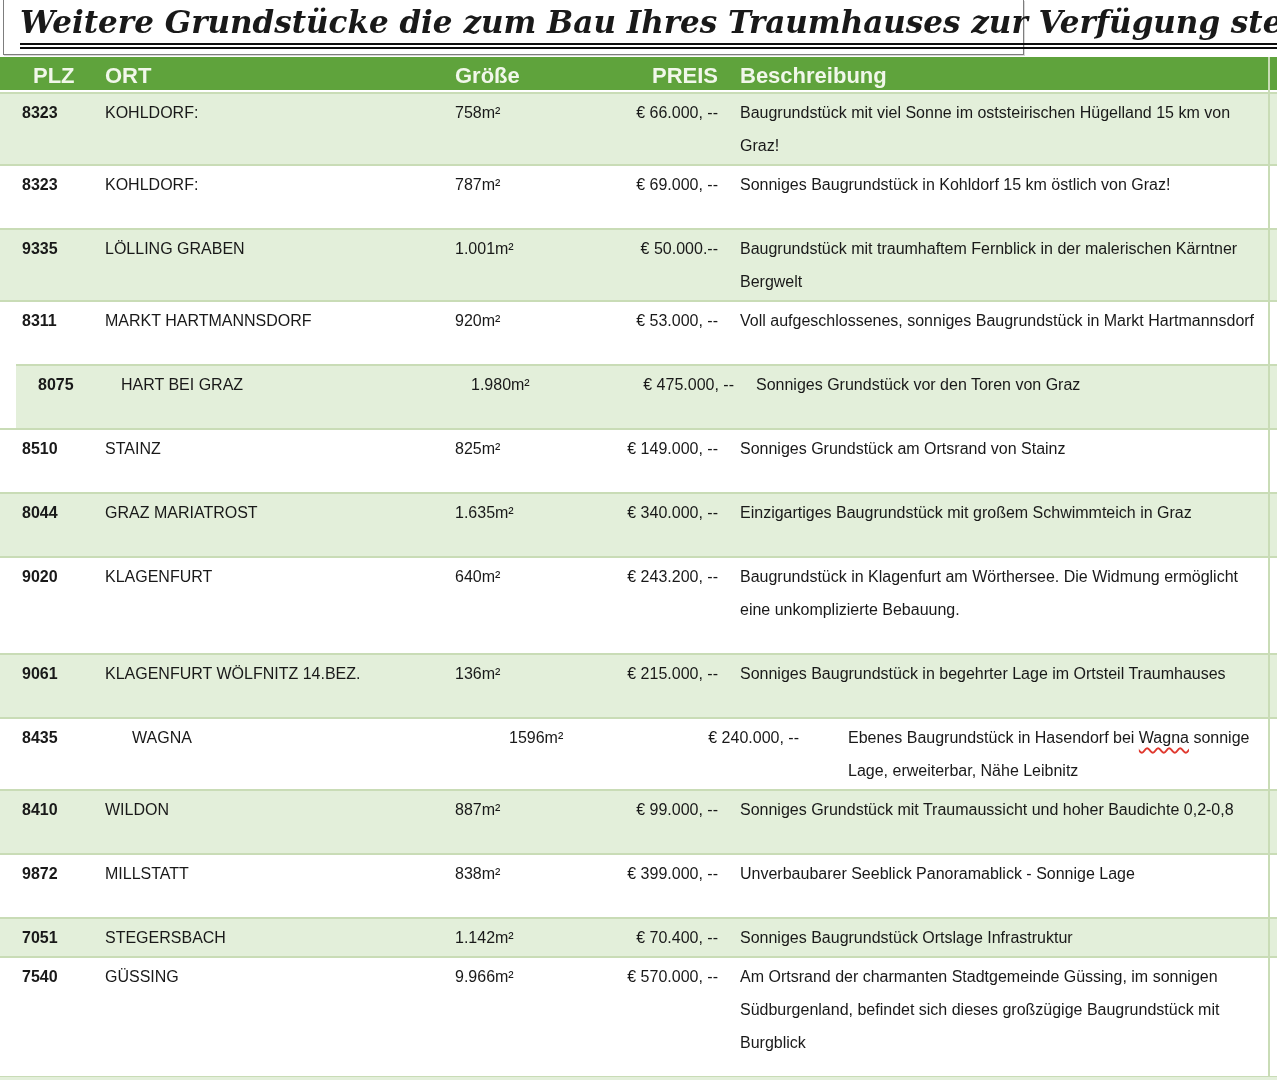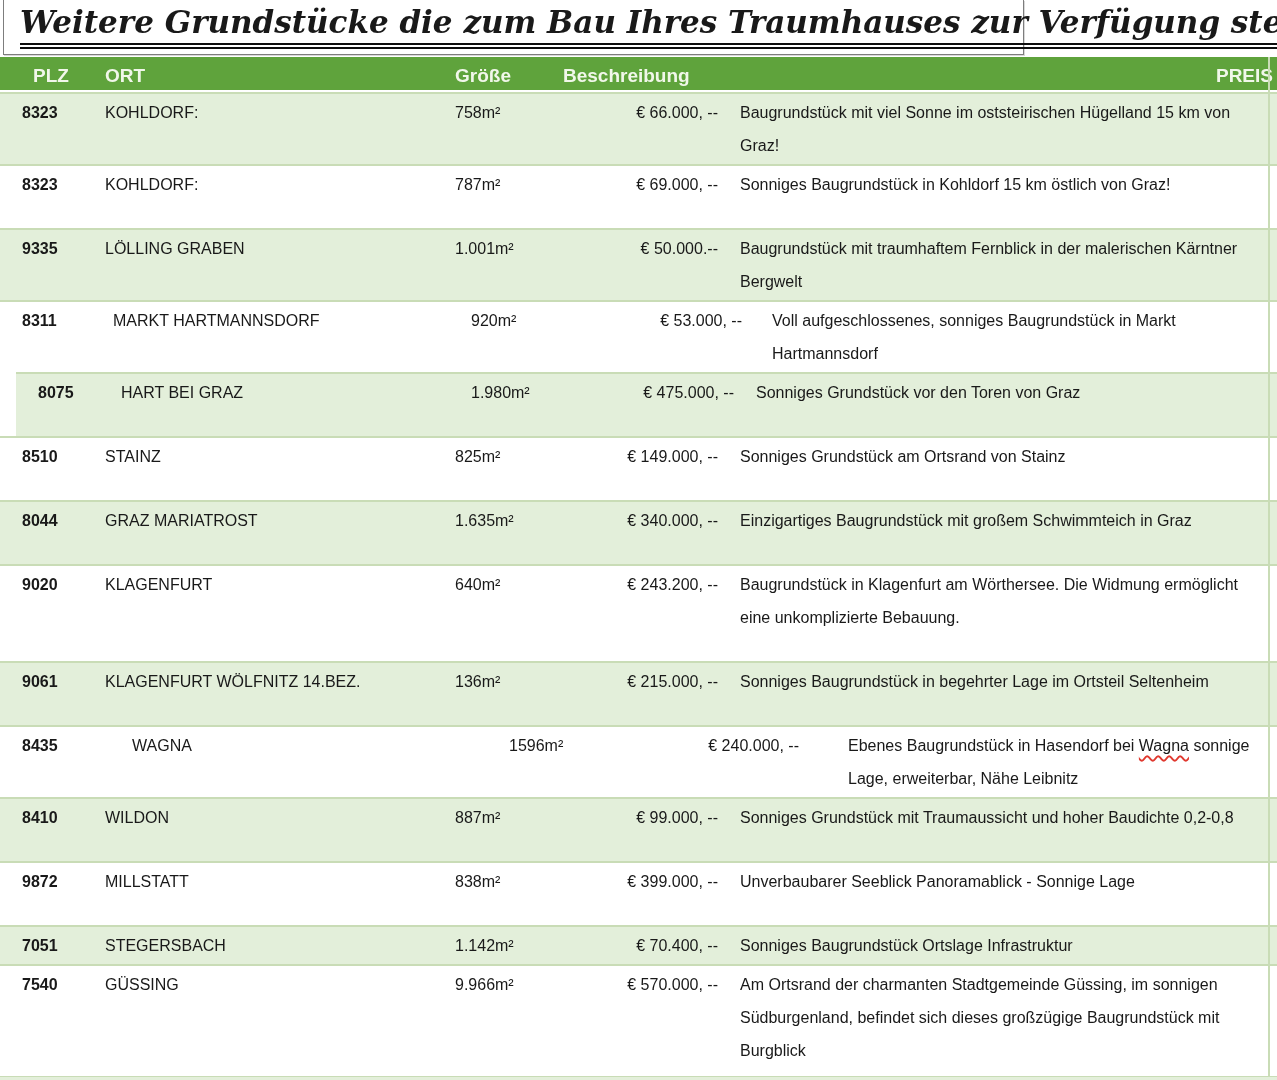--- a/index.html
+++ b/index.html
@@ -22,21 +22,21 @@
 
   
   .table { position:absolute; left:0; top:57px; width:1277px; }
   .thead, .row {
     display:grid;
     grid-template-columns:105px 350px 90px 177px 1fr;
   }
   .thead {
     height:33px; line-height:33px;
     background:var(--header-green); color:var(--header-text);
-    font-weight:bold; font-size:19px;
+    font-weight:bold; font-size:22px;
     margin-bottom:2px;
   }
   .row { border-top:2px solid var(--row-border); font-size:16px; line-height:33px; }
   .row.shaded { background:var(--band-green); }
   .row.plain  { background:#ffffff; }
 
   .cell { padding-top:2px; padding-bottom:2px; }
   .c-plz  { padding-left:22px; font-weight:bold; }
   .c-ort  { padding-left:0px; padding-right:60px; }
   .c-size { text-align:left; }
@@ -63,22 +63,22 @@
 
 <div class="title-bar">
   <span class="title-text">Weitere Grundstücke die zum Bau Ihres Traumhauses zur Verfügung stehen</span>
 </div>
 
 <div class="table">
   <div class="thead">
     <div class="cell c-plz">PLZ</div>
     <div class="cell c-ort">ORT</div>
     <div class="cell c-size">Größe</div>
+    <div class="cell c-price">PREIS</div>
     <div class="cell c-desc">Beschreibung</div>
-    <div class="cell c-price">PREIS</div>
   </div>
   <div id="rows">
   <div class="row shaded" style="min-height: 64px;">
     <div class="cell c-plz">8323</div>
     <div class="cell c-ort">KOHLDORF:</div>
     <div class="cell c-size">758m²</div>
     <div class="cell c-price">€ 66.000, --</div>
     <div class="cell c-desc">Baugrundstück mit viel Sonne im oststeirischen Hügelland 15 km von Graz!</div>
   </div>
 
@@ -91,21 +91,21 @@
   </div>
 
   <div class="row shaded" style="min-height: 64px;">
     <div class="cell c-plz">9335</div>
     <div class="cell c-ort">LÖLLING GRABEN</div>
     <div class="cell c-size">1.001m²</div>
     <div class="cell c-price">€ 50.000.--</div>
     <div class="cell c-desc">Baugrundstück mit traumhaftem Fernblick in der malerischen Kärntner Bergwelt</div>
   </div>
 
-  <div class="row plain" style="min-height: 64px; gap: 8px;">
+  <div class="row plain" style="min-height: 64px;">
     <div class="cell c-plz">8311</div>
     <div class="cell c-ort">MARKT HARTMANNSDORF</div>
     <div class="cell c-size">920m²</div>
     <div class="cell c-price">€ 53.000, --</div>
     <div class="cell c-desc">Voll aufgeschlossenes, sonniges Baugrundstück in Markt Hartmannsdorf</div>
   </div>
 
   <div class="row shaded" style="min-height: 64px; margin-left: 16px;">
     <div class="cell c-plz">8075</div>
     <div class="cell c-ort">HART BEI GRAZ</div>
@@ -136,21 +136,21 @@
     <div class="cell c-size">640m²</div>
     <div class="cell c-price">€ 243.200, --</div>
     <div class="cell c-desc">Baugrundstück in Klagenfurt am Wörthersee. Die Widmung ermöglicht eine unkomplizierte Bebauung.</div>
   </div>
 
   <div class="row shaded" style="min-height: 64px;">
     <div class="cell c-plz">9061</div>
     <div class="cell c-ort">KLAGENFURT WÖLFNITZ 14.BEZ.</div>
     <div class="cell c-size">136m²</div>
     <div class="cell c-price">€ 215.000, --</div>
-    <div class="cell c-desc">Sonniges Baugrundstück in begehrter Lage im Ortsteil Seltenheim</div>
+    <div class="cell c-desc">Sonniges Baugrundstück in begehrter Lage im Ortsteil Traumhauses</div>
   </div>
 
   <div class="row plain" style="min-height: 64px; gap: 27px;">
     <div class="cell c-plz">8435</div>
     <div class="cell c-ort">WAGNA</div>
     <div class="cell c-size">1596m²</div>
     <div class="cell c-price">€ 240.000, --</div>
     <div class="cell c-desc">Ebenes Baugrundstück in Hasendorf bei <span class="spellcheck">Wagna</span> sonnige Lage, erweiterbar, Nähe Leibnitz</div>
   </div>
 

